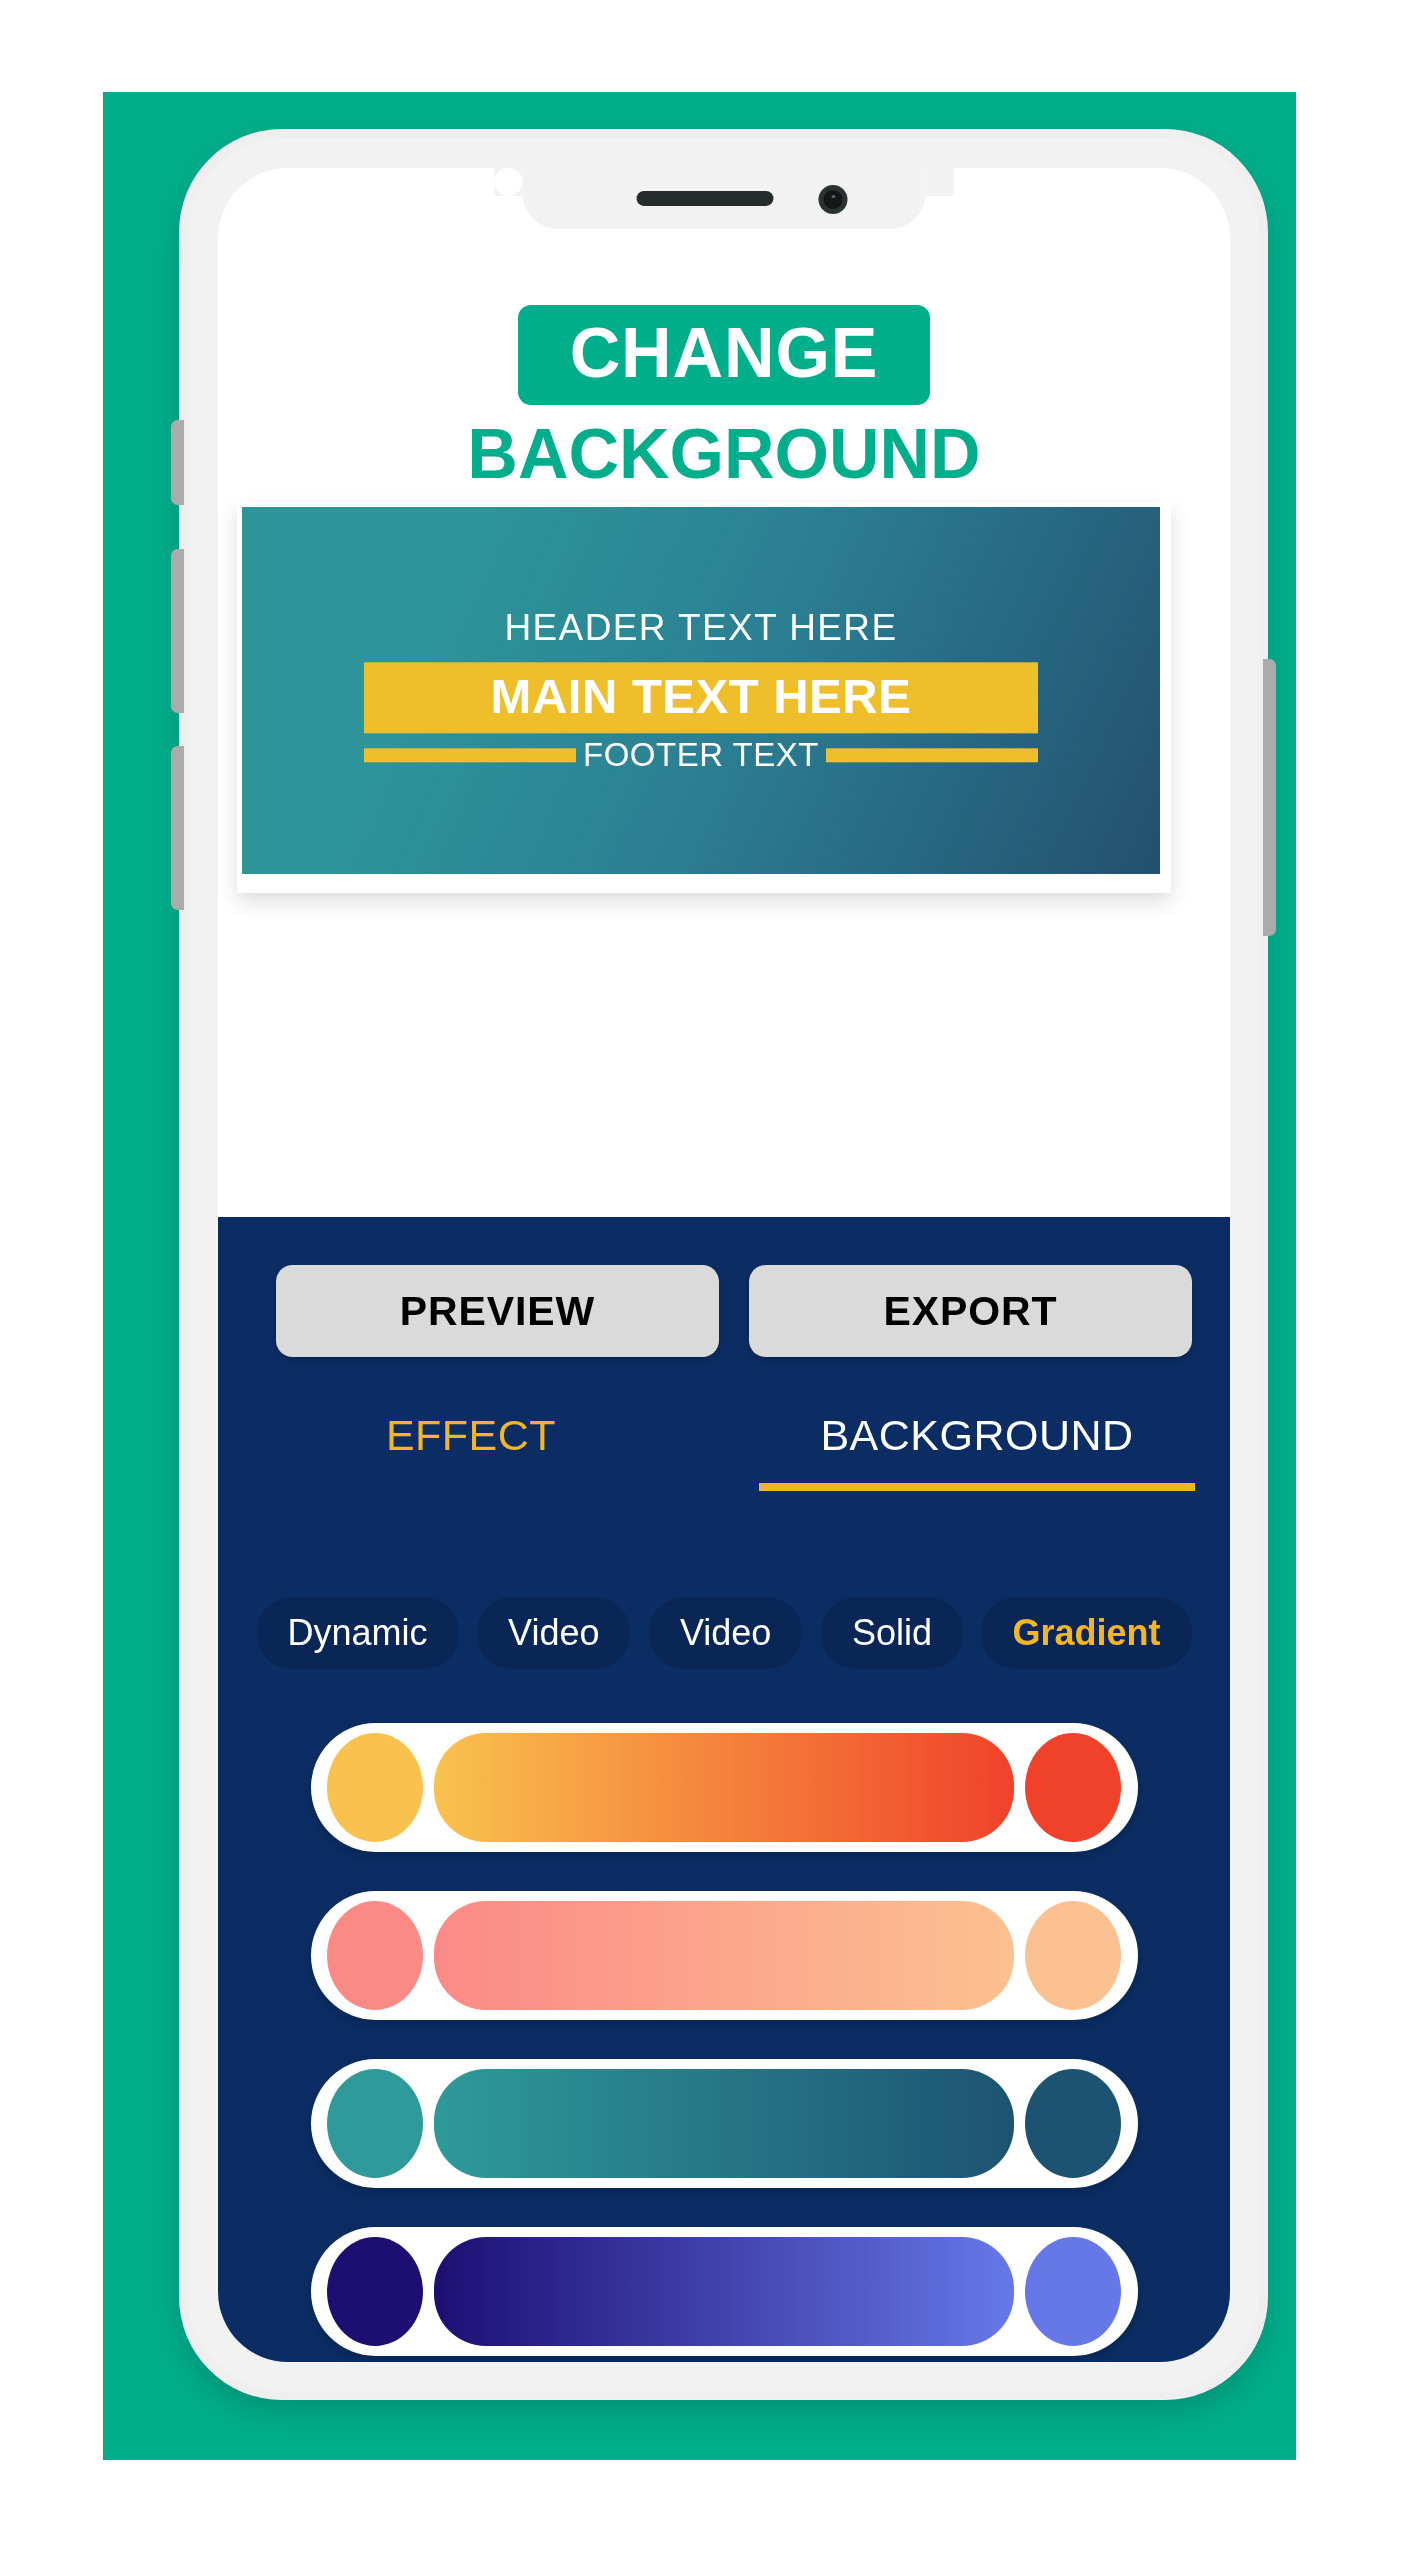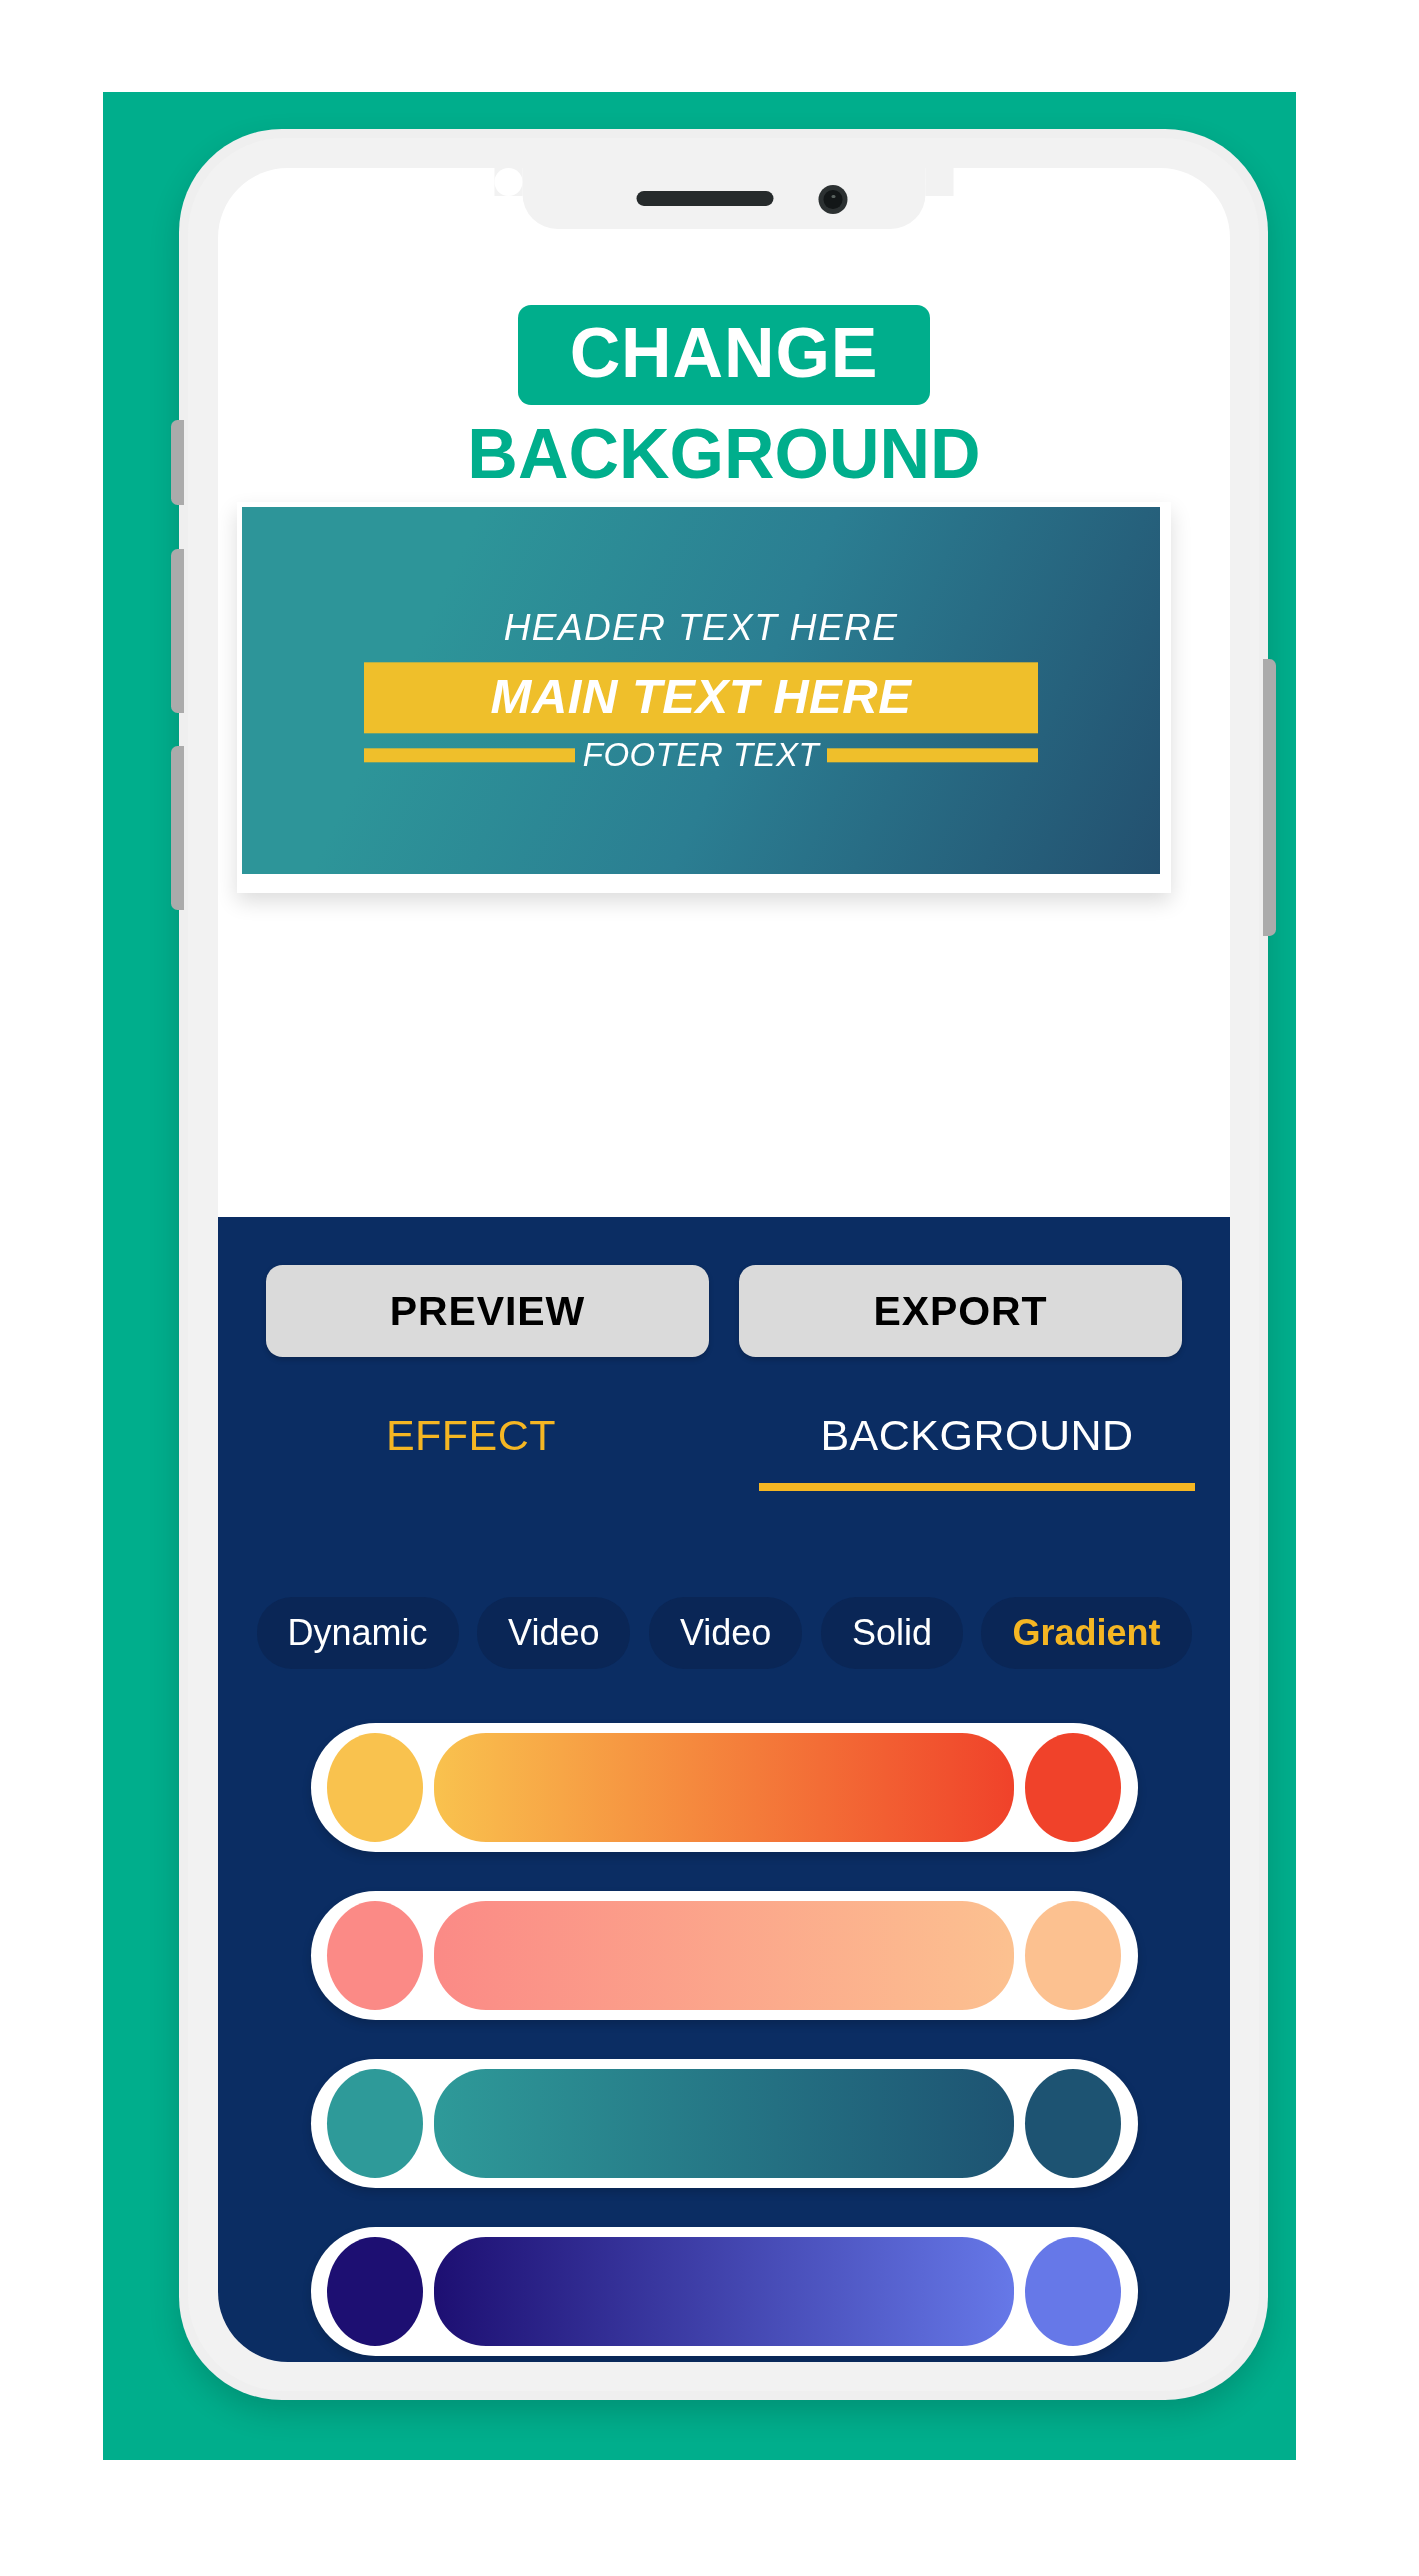--- a/index.html
+++ b/index.html
@@ -203,21 +203,20 @@
     box-shadow: 0 9.2px 20.3px rgba(0,0,0,0.14);
   }
   .card-canvas {
     position: absolute;
     left: 4.6px;
     top: 4.6px;
     width: 918px;
     height: 367px;
     background: linear-gradient(115deg, #2D9599 0%, #2D9599 22%, #2B7E92 55%, #23506F 100%);
     overflow: hidden;
-    font-style: italic;
   }
   .card-stack {
     position: absolute;
     left: 0;
     right: 0;
     top: 50%;
     transform: translateY(-50%);
     text-align: center;
   }
   .card-header-text {
@@ -272,21 +271,21 @@
     position: absolute;
     left: 0;
     top: 1049px;
     width: 1012px;
     height: 1145px;
     background: #0B2D63;
   }
 
   .action-row {
     position: absolute;
-    left: 0;
+    left: 10px;
     top: 48px;
     width: 100%;
     display: flex;
     justify-content: center;
     gap: 30px;
   }
   .action-btn {
     width: 443px;
     height: 92px;
     background: #DADADA;

